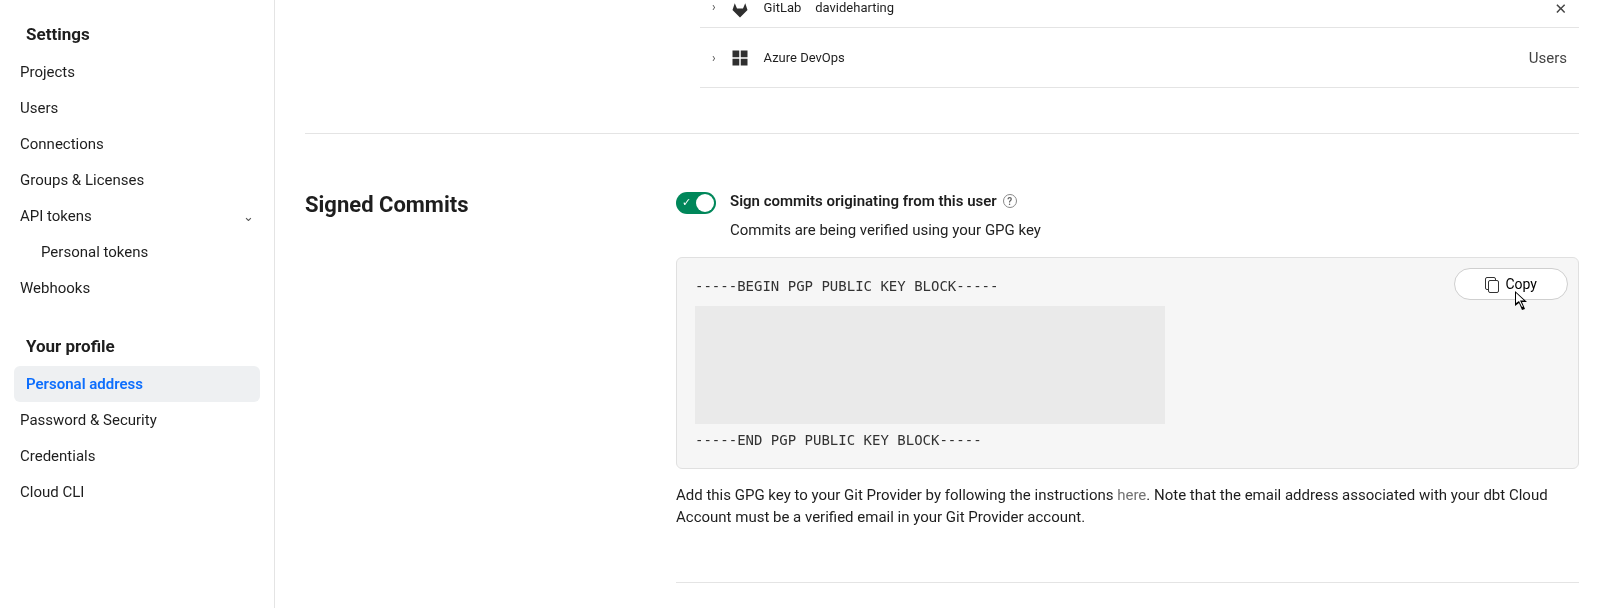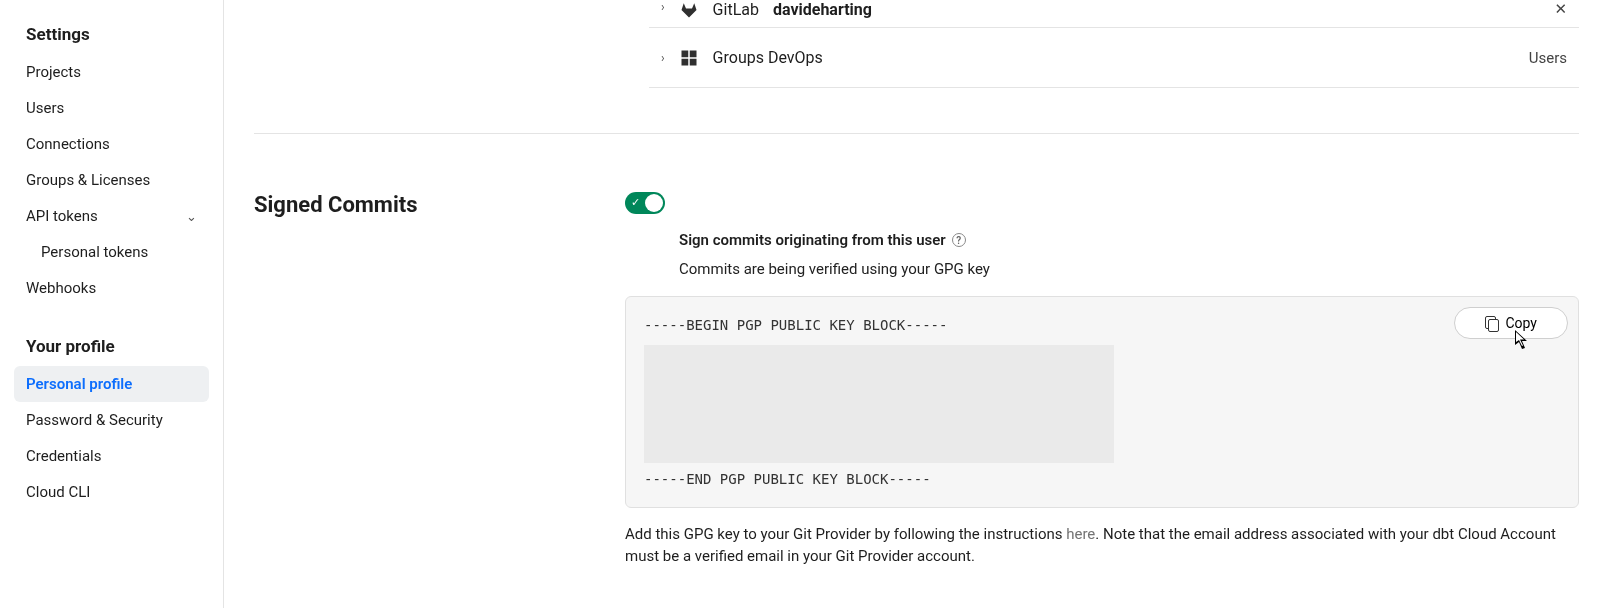--- a/index.html
+++ b/index.html
@@ -8,35 +8,35 @@
     color: #1e1e1e;
     background: #ffffff;
     font-size: 15px;
   }
   .app {
     display: flex;
     width: 1619px;
     height: 608px;
   }
   .sidebar {
-    width: 224px;
+    width: 275px;
     border-right: 1px solid #e4e4e4;
     padding: 14px 0 0 0;
     filter: blur(0.7px);
   }
   .sidebar-heading {
     font-weight: 700;
     font-size: 17px;
     padding: 10px 0 10px 26px;
   }
   .sidebar-item {
     display: flex;
     align-items: center;
     justify-content: space-between;
-    padding: 9px 26px;
+    padding: 9px 20px;
     cursor: pointer;
     font-size: 15px;
   }
   .sidebar-item.sub { padding-left: 41px; }
   .sidebar-item.active {
     background: #eef0f2;
     border-radius: 6px;
     margin: 0 14px;
     padding-left: 12px;
     color: #0d6efd;
@@ -58,22 +58,22 @@
     border-bottom: 1px solid #e4e4e4;
     padding: 0 12px;
     gap: 14px;
     margin-left: 395px;
   }
   .content-gap { height: 46px; border-bottom: 1px solid #e4e4e4; }
   .provider-row.first { border-top: none; height: 28px; align-items: flex-start; padding-top: 0; }
   .provider-row .prov-chev { color: #555; font-size: 12px; }
   .provider-icon { width: 20px; height: 20px; display:flex; align-items:center; justify-content:center; }
   .provider-icon svg { width: 18px; height: 18px; }
-  .provider-name { font-size: 16px; }
-  .provider-bold { font-weight: 700; }
+  .provider-name { font-size: 13px; }
+  .provider-bold { font-weight: 400; }
   .provider-link { margin-left: auto; color: #444; }
 
   .section-row {
     display: flex;
     padding-top: 58px;
     gap: 16px;
     justify-content: space-between;
   }
   .section-title {
     font-size: 22px;
@@ -87,21 +87,21 @@
     width: 40px; height: 22px; border-radius: 11px; background: #00875a;
     position: relative; flex-shrink: 0;
   }
   .toggle-knob {
     position: absolute; right: 2px; top: 2px; width: 18px; height: 18px;
     background: #fff; border-radius: 50%;
   }
   .toggle-check {
     position:absolute; left:6px; top:4px; color:#fff; font-size:11px;
   }
-  .toggle-label-line { display:flex; align-items:center; gap:6px; font-weight:600; font-size:15px;margin-top:39px; }
+  .toggle-label-line { display:flex; align-items:center; gap:6px; font-weight:600; font-size:15px; }
   .toggle-sub { font-size: 15px; color: #222; margin-top: 11px; }
   .help-icon {
     width:14px; height:14px; border-radius:50%;
     border:1px solid #888; display:inline-flex;
     align-items:center; justify-content:center;
     font-size:10px; color:#666;
   }
 
   .key-block {
     border: 1px solid #e0e0e0;
@@ -168,21 +168,21 @@
     <div class="sidebar-item sub">
         <span>Personal tokens</span>
       </div>
     <div class="sidebar-item">
         <span>Webhooks</span>
       </div>
 
     <div class="sidebar-section-gap"></div>
     <div class="sidebar-heading">Your profile</div>
     <div class="sidebar-item active">
-        <span>Personal profile</span>
+        <span>Personal address</span>
       </div>
     <div class="sidebar-item">
         <span>Password &amp; Security</span>
       </div>
     <div class="sidebar-item">
         <span>Credentials</span>
       </div>
     <div class="sidebar-item">
         <span>Cloud CLI</span>
       </div>
@@ -203,21 +203,21 @@
     <div class="provider-row">
       <span class="prov-chev">›</span>
       <span class="provider-icon">
         <svg viewBox="0 0 24 24" fill="#2f2f2f">
             <rect x="2" y="2" width="9" height="9"></rect>
             <rect x="13" y="2" width="9" height="9"></rect>
             <rect x="2" y="13" width="9" height="9"></rect>
             <rect x="13" y="13" width="9" height="9"></rect>
           </svg>
       </span>
-      <span class="provider-name">Groups DevOps</span>
+      <span class="provider-name">Azure DevOps</span>
       <span class="provider-link">Users</span>
     </div>
     <div class="content-gap"></div>
 
     <div class="section-row">
       <div class="section-title">Signed Commits</div>
       <div class="section-body">
         <div class="toggle-wrap">
           <div class="toggle">
             <span class="toggle-check">✓</span>

